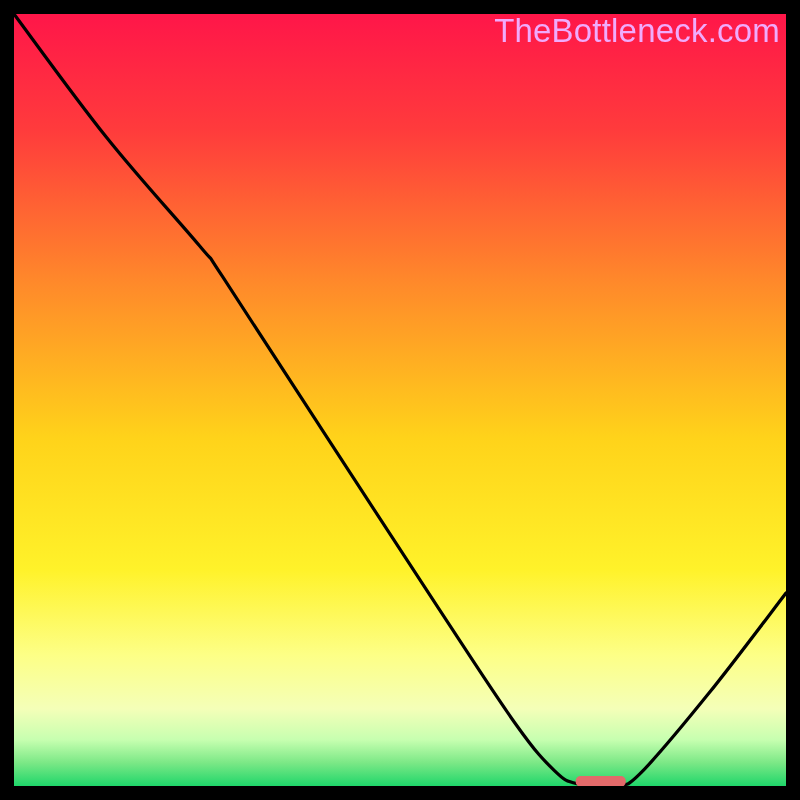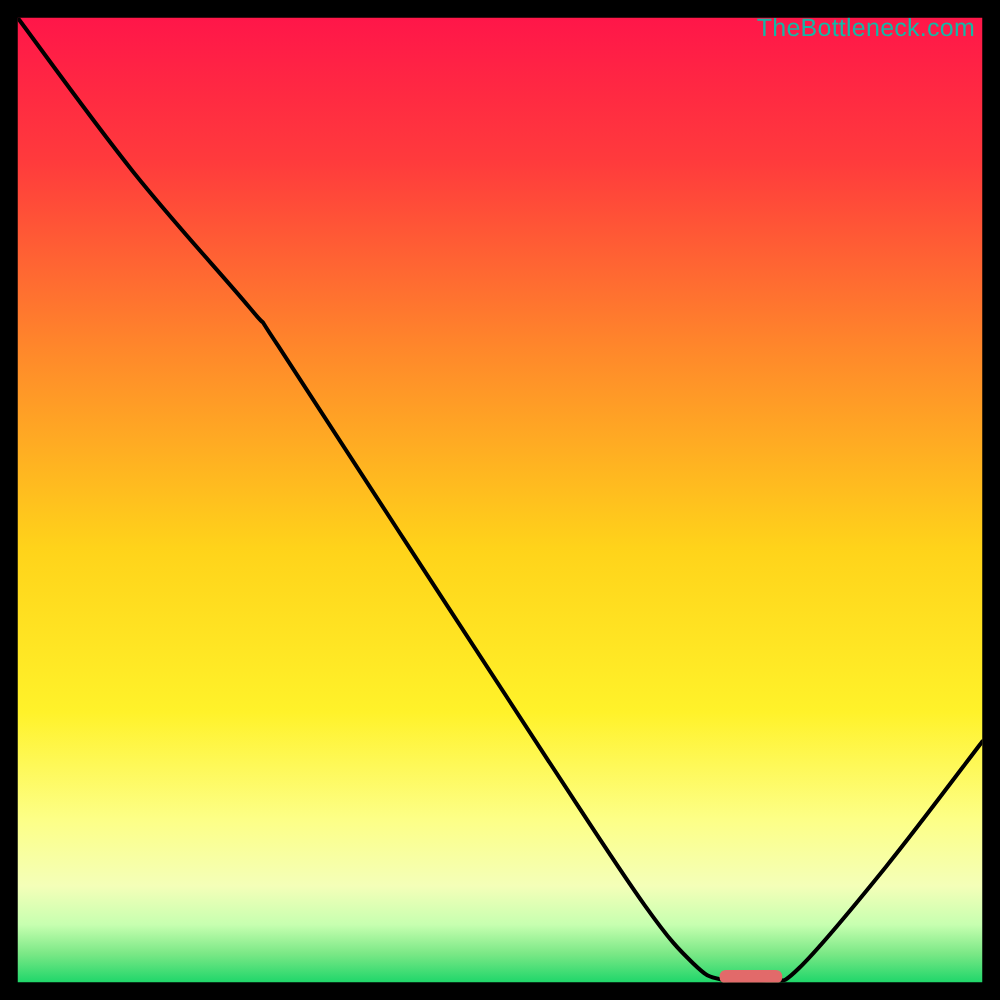--- a/index.html
+++ b/index.html
@@ -23,22 +23,22 @@
     position: absolute;
     left: 0;
     top: 0;
     width: 772px;
     height: 772px;
   }
   .watermark {
     position: absolute;
     top: -2px;
     right: 6px;
-    color: #14b8a6;
-    font-size: 20px;
+    color: #f0abfc;
+    font-size: 33px;
     font-weight: 400;
     letter-spacing: 0.2px;
     font-family: Arial, Helvetica, sans-serif;
   }
 </style>
 </head>
 <body>
 
 <div class="frame">
   <svg class="plot" viewBox="0 0 772 772" preserveAspectRatio="none">

